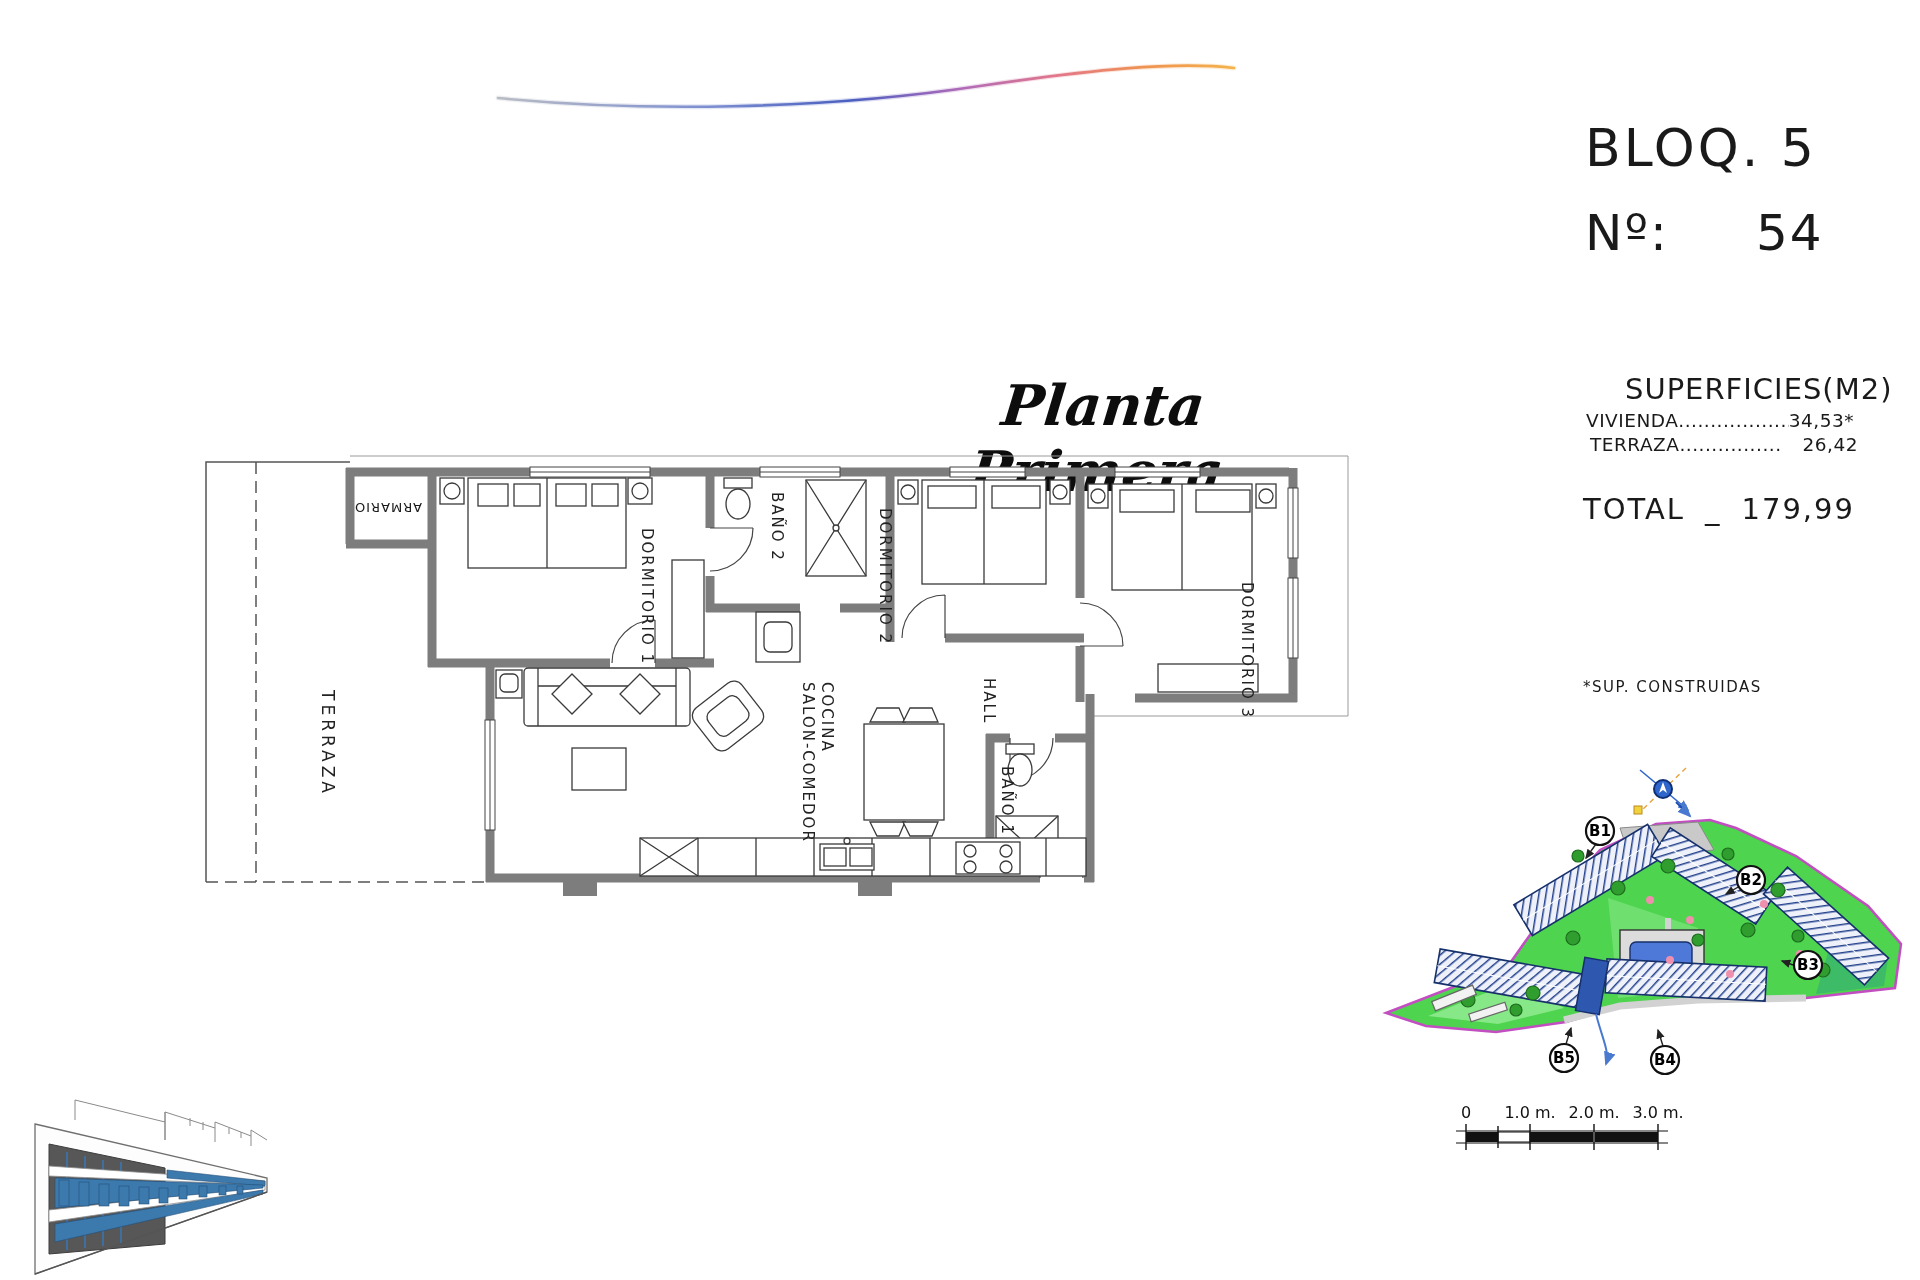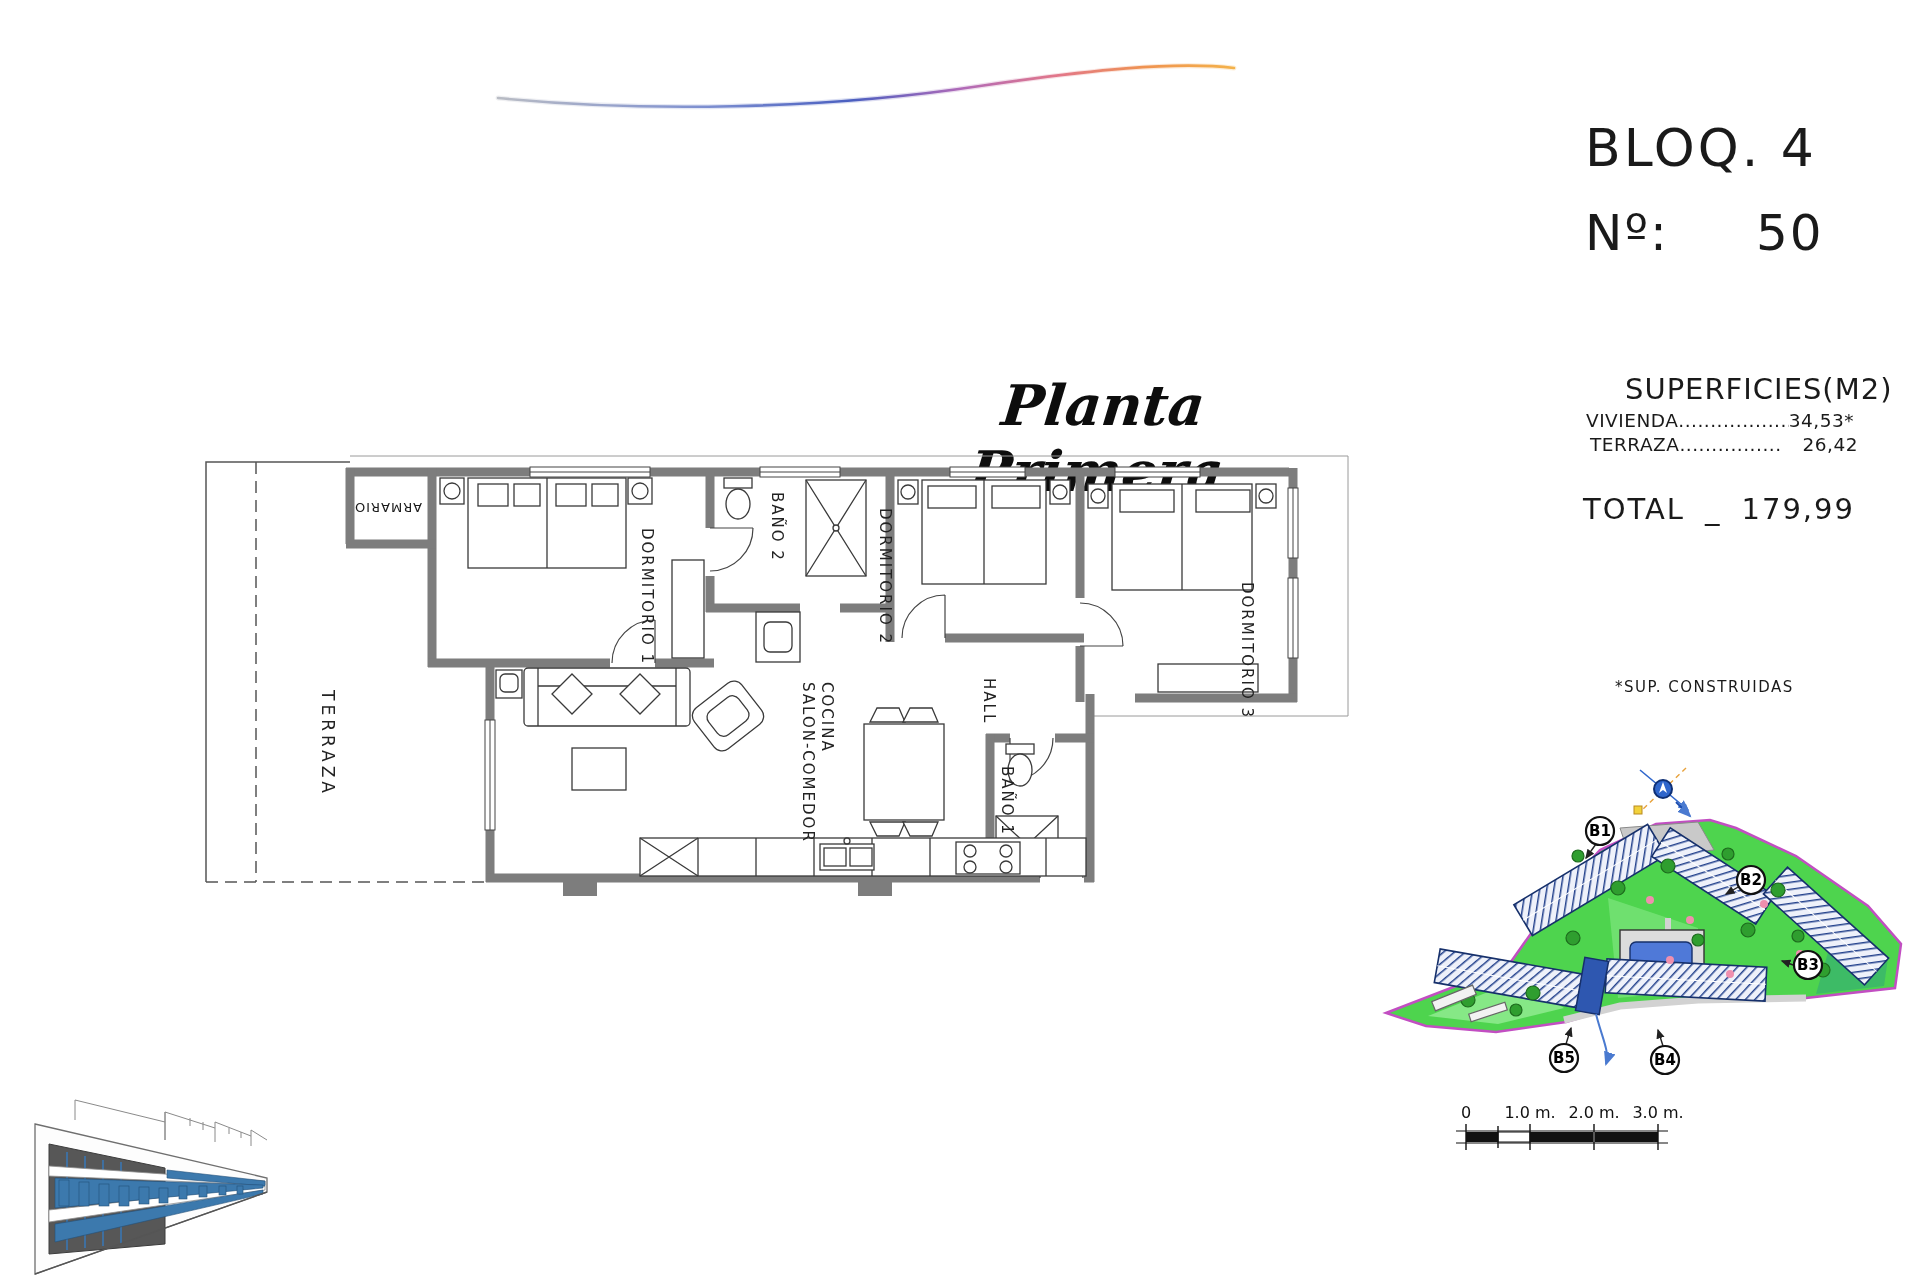--- a/index.html
+++ b/index.html
@@ -38,41 +38,41 @@
       <stop offset="0.63" stop-color="#b06ab8"></stop>
       <stop offset="0.76" stop-color="#e2778a"></stop>
       <stop offset="0.88" stop-color="#ef9350"></stop>
       <stop offset="1" stop-color="#f4b24a"></stop>
     </linearGradient>
   </defs>
   <path d="M 58 70 C 200 84 380 82 540 58 C 650 42 735 33 794 40" fill="none" stroke="url(#swg)" stroke-width="5" opacity="0.22" stroke-linecap="round"></path>
   <path d="M 58 70 C 200 84 380 82 540 58 C 650 42 735 33 794 40" fill="none" stroke="url(#swg)" stroke-width="2.6" stroke-linecap="round"></path>
 </svg>
 
-<div class="abs bloq" style="left:1585px;top:118px;">BLOQ. 4</div>
+<div class="abs bloq" style="left:1585px;top:118px;">BLOQ. 5</div>
 <div class="abs numrow" style="left:1585px;top:184px;">Nº:</div>
-<div class="abs numrow" style="left:1756px;top:184px;">50</div>
+<div class="abs numrow" style="left:1756px;top:184px;">54</div>
 
 <div class="abs sup-head" style="left:1583px;top:372px;">SUPERFICIES(M2)</div>
 <div class="abs sup-row" style="left:1586px;top:410px;">
   <span>VIVIENDA</span>
     <span class="dots">....................</span>
     <span>34,53*</span>
 </div>
 <div class="abs sup-row" style="left:1590px;top:434px;">
   <span>TERRAZA</span>
     <span class="dots">................</span>
     <span>26,42</span>
 </div>
 <div class="abs total-row" style="left:1583px;top:492px;">
   <span>TOTAL</span>
   <span>_</span>
   <span>179,99</span>
 </div>
-<div class="abs footnote" style="left:1583px;top:678px;margin-left:32px;">*SUP. CONSTRUIDAS</div>
+<div class="abs footnote" style="left:1583px;top:678px;">*SUP. CONSTRUIDAS</div>
 
 <div class="abs plan-title" style="left:865px;top:372px;">Planta Primera</div>
 
 <svg class="abs" style="left:200px;top:448px;" width="1150" height="462" viewBox="0 0 1150 462">
 
   <g stroke="#9a9a9a" stroke-width="1" fill="none">
     <path d="M150,8 H1148 M1148,8 V268 M892,268 H1148"></path>
   </g>
 
   <g stroke="#555" stroke-width="1.5" fill="none">

